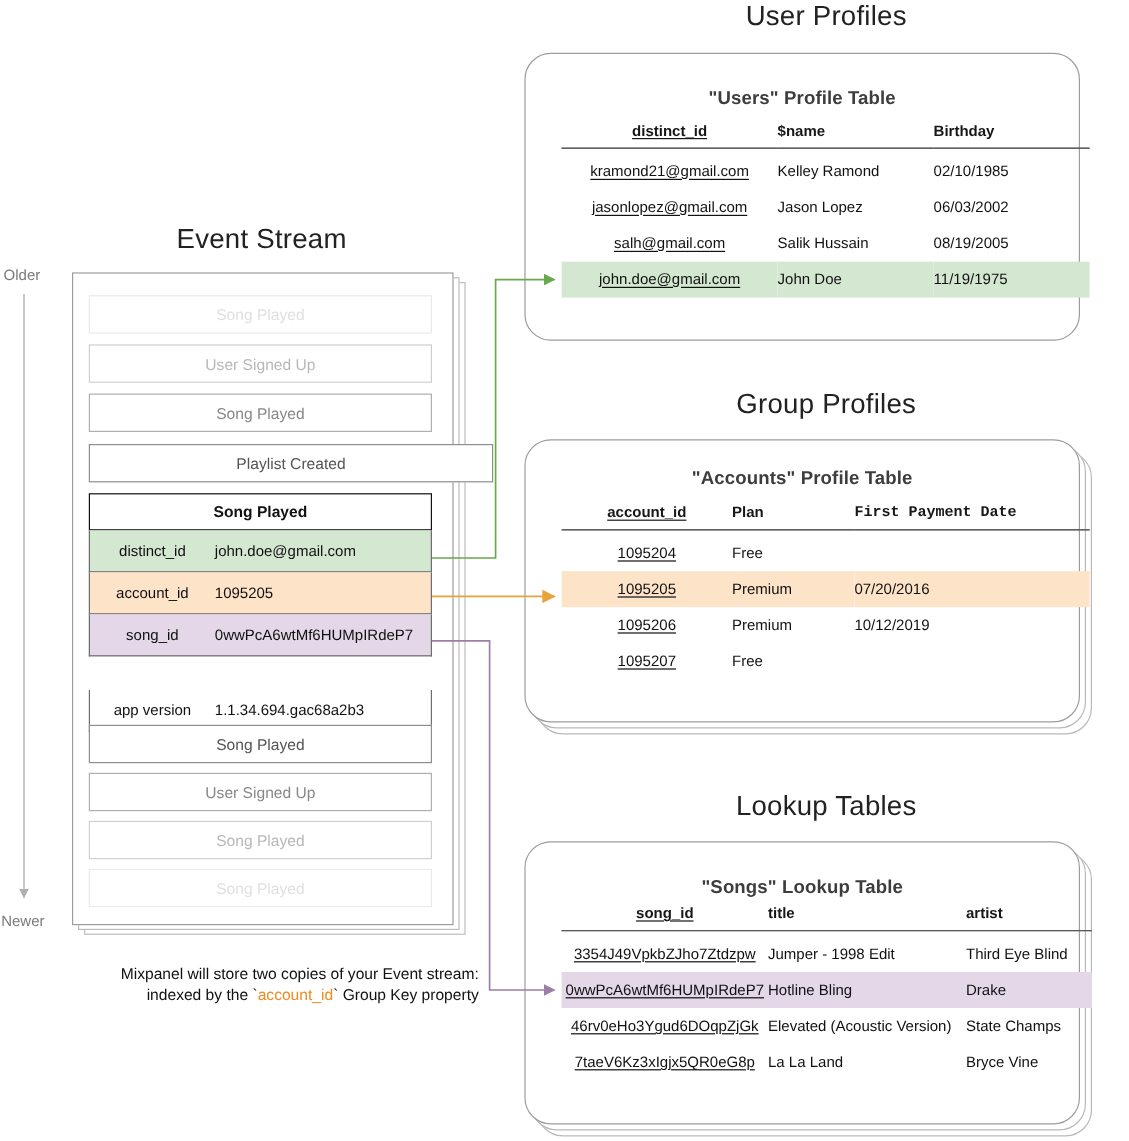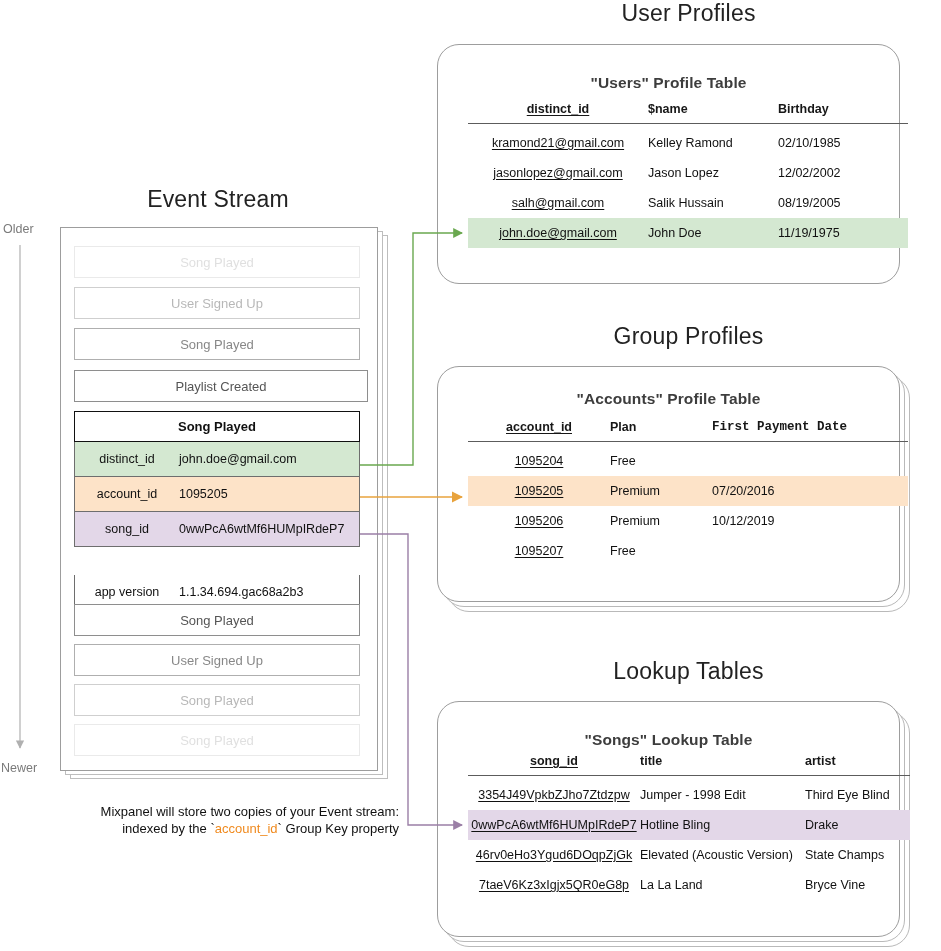--- a/index.html
+++ b/index.html
@@ -175,21 +175,21 @@
 <div class="axis-label" style="left:3px;top:222px;">Older</div>
 <div class="axis-label" style="left:1px;top:761px;">Newer</div>
 
 <div class="stream-frame-sh" style="left:70px;top:235px;width:318px;height:544px;"></div>
 <div class="stream-frame-sh" style="left:65px;top:231px;width:318px;height:544px;"></div>
 <div class="stream-frame" style="left:60px;top:227px;width:318px;height:544px;"></div>
 
 <div class="evt f1" style="left:74px;top:246px;width:286px;height:32px;">Song Played</div>
 <div class="evt f2" style="left:74px;top:287px;width:286px;height:32px;">User Signed Up</div>
 <div class="evt f3" style="left:74px;top:328px;width:286px;height:32px;">Song Played</div>
-<div class="evt f4" style="left:74px;top:370px;width:294px;height:32px;">Playlist Created</div>
+<div class="evt f4" style="left:74px;top:370px;width:337px;height:32px;">Playlist Created</div>
 
 <div class="evt-head" style="left:74px;top:411px;width:286px;height:31px;">Song Played</div>
 
 <div class="prop g" style="left:74px;top:442px;width:286px;height:35px;">
   <div class="pk">distinct_id</div>
   <div class="pv">john.doe@gmail.com</div>
 </div>
 <div class="prop o" style="left:74px;top:477px;width:286px;height:35px;">
   <div class="pk">account_id</div>
   <div class="pv">1095205</div>
@@ -221,21 +221,21 @@
   </thead>
   <tbody>
     <tr>
       <td class="key"><span>kramond21@gmail.com</span></td>
       <td>Kelley Ramond</td>
       <td>02/10/1985</td>
     </tr>
     <tr>
       <td class="key"><span>jasonlopez@gmail.com</span></td>
       <td>Jason Lopez</td>
-      <td>12/02/2002</td>
+      <td>06/03/2002</td>
     </tr>
     <tr>
       <td class="key"><span>salh@gmail.com</span></td>
       <td>Salik Hussain</td>
       <td>08/19/2005</td>
     </tr>
     <tr class="hl-green">
       <td class="key"><span>john.doe@gmail.com</span></td>
       <td>John Doe</td>
       <td>11/19/1975</td>

